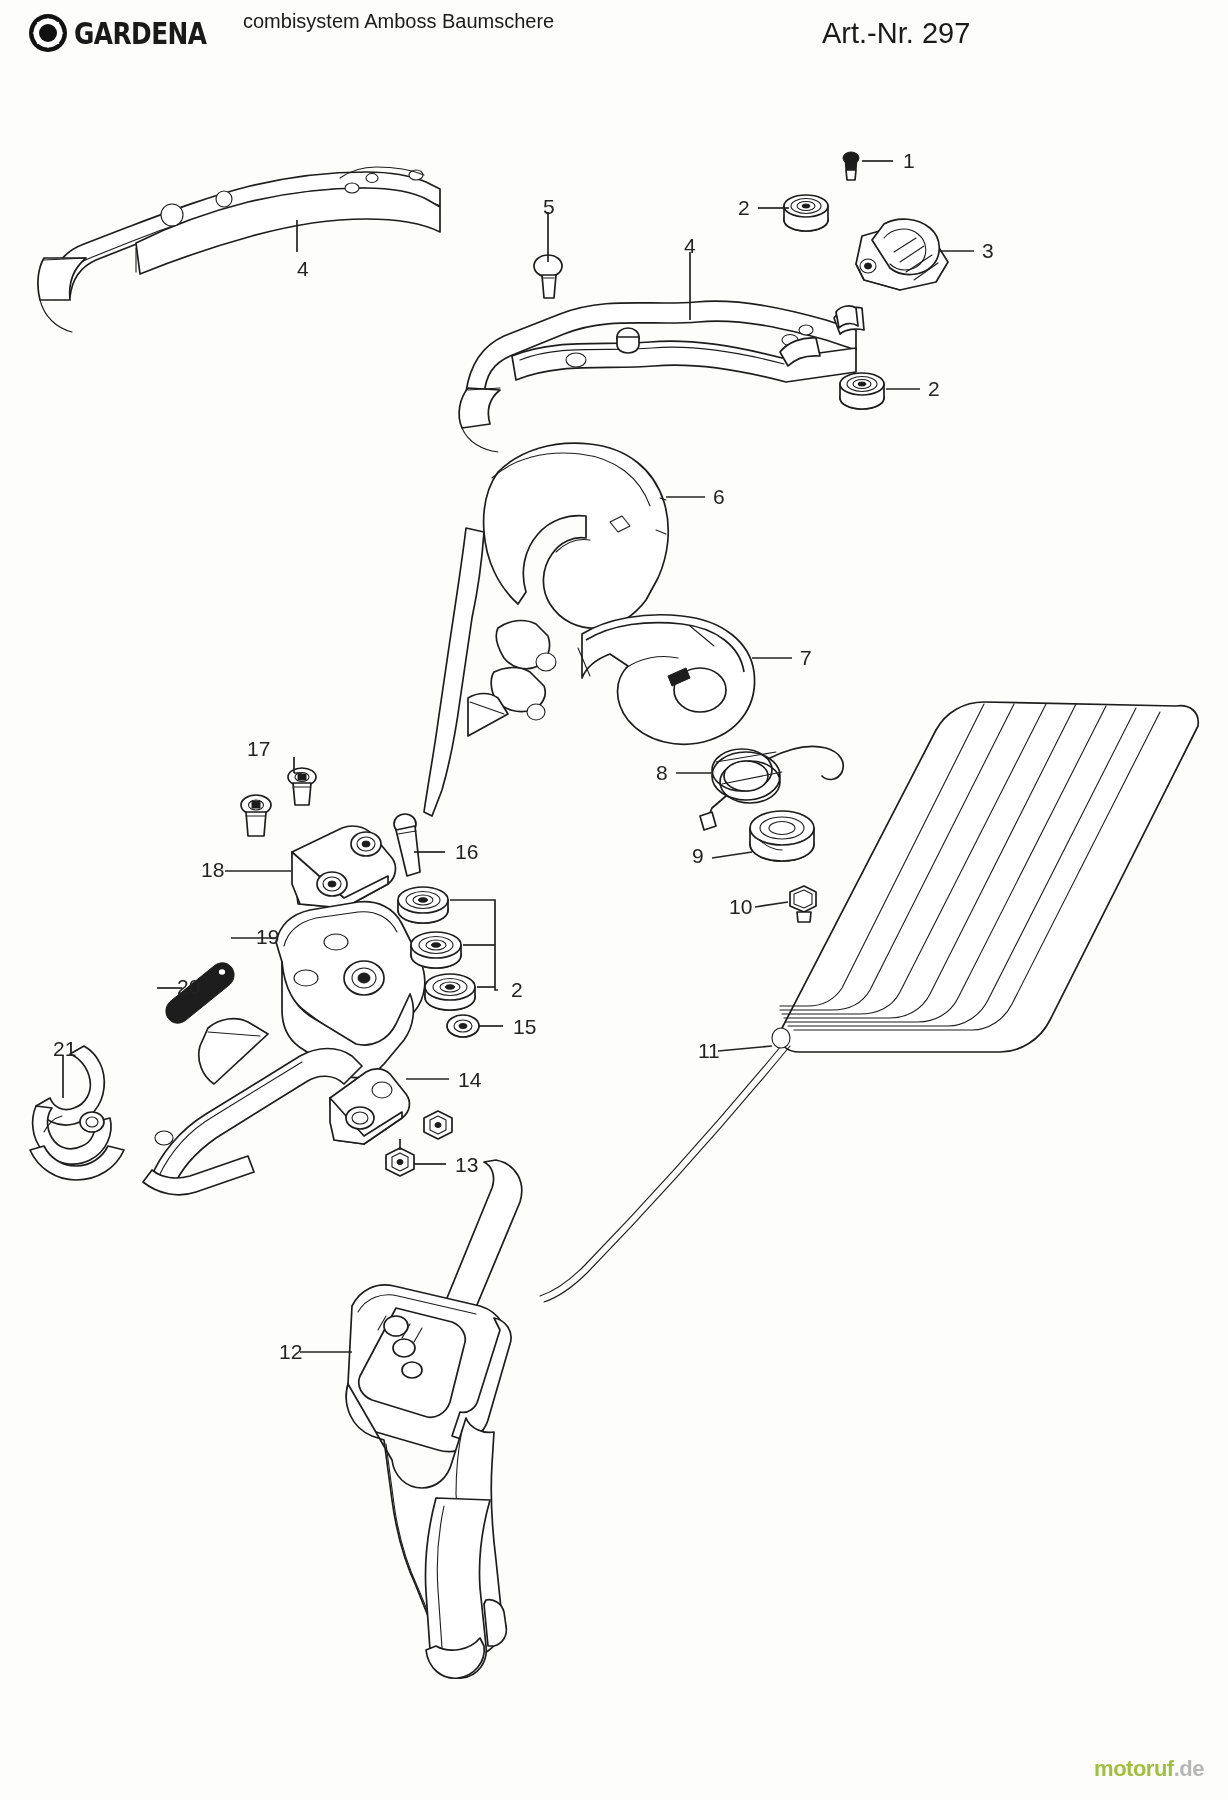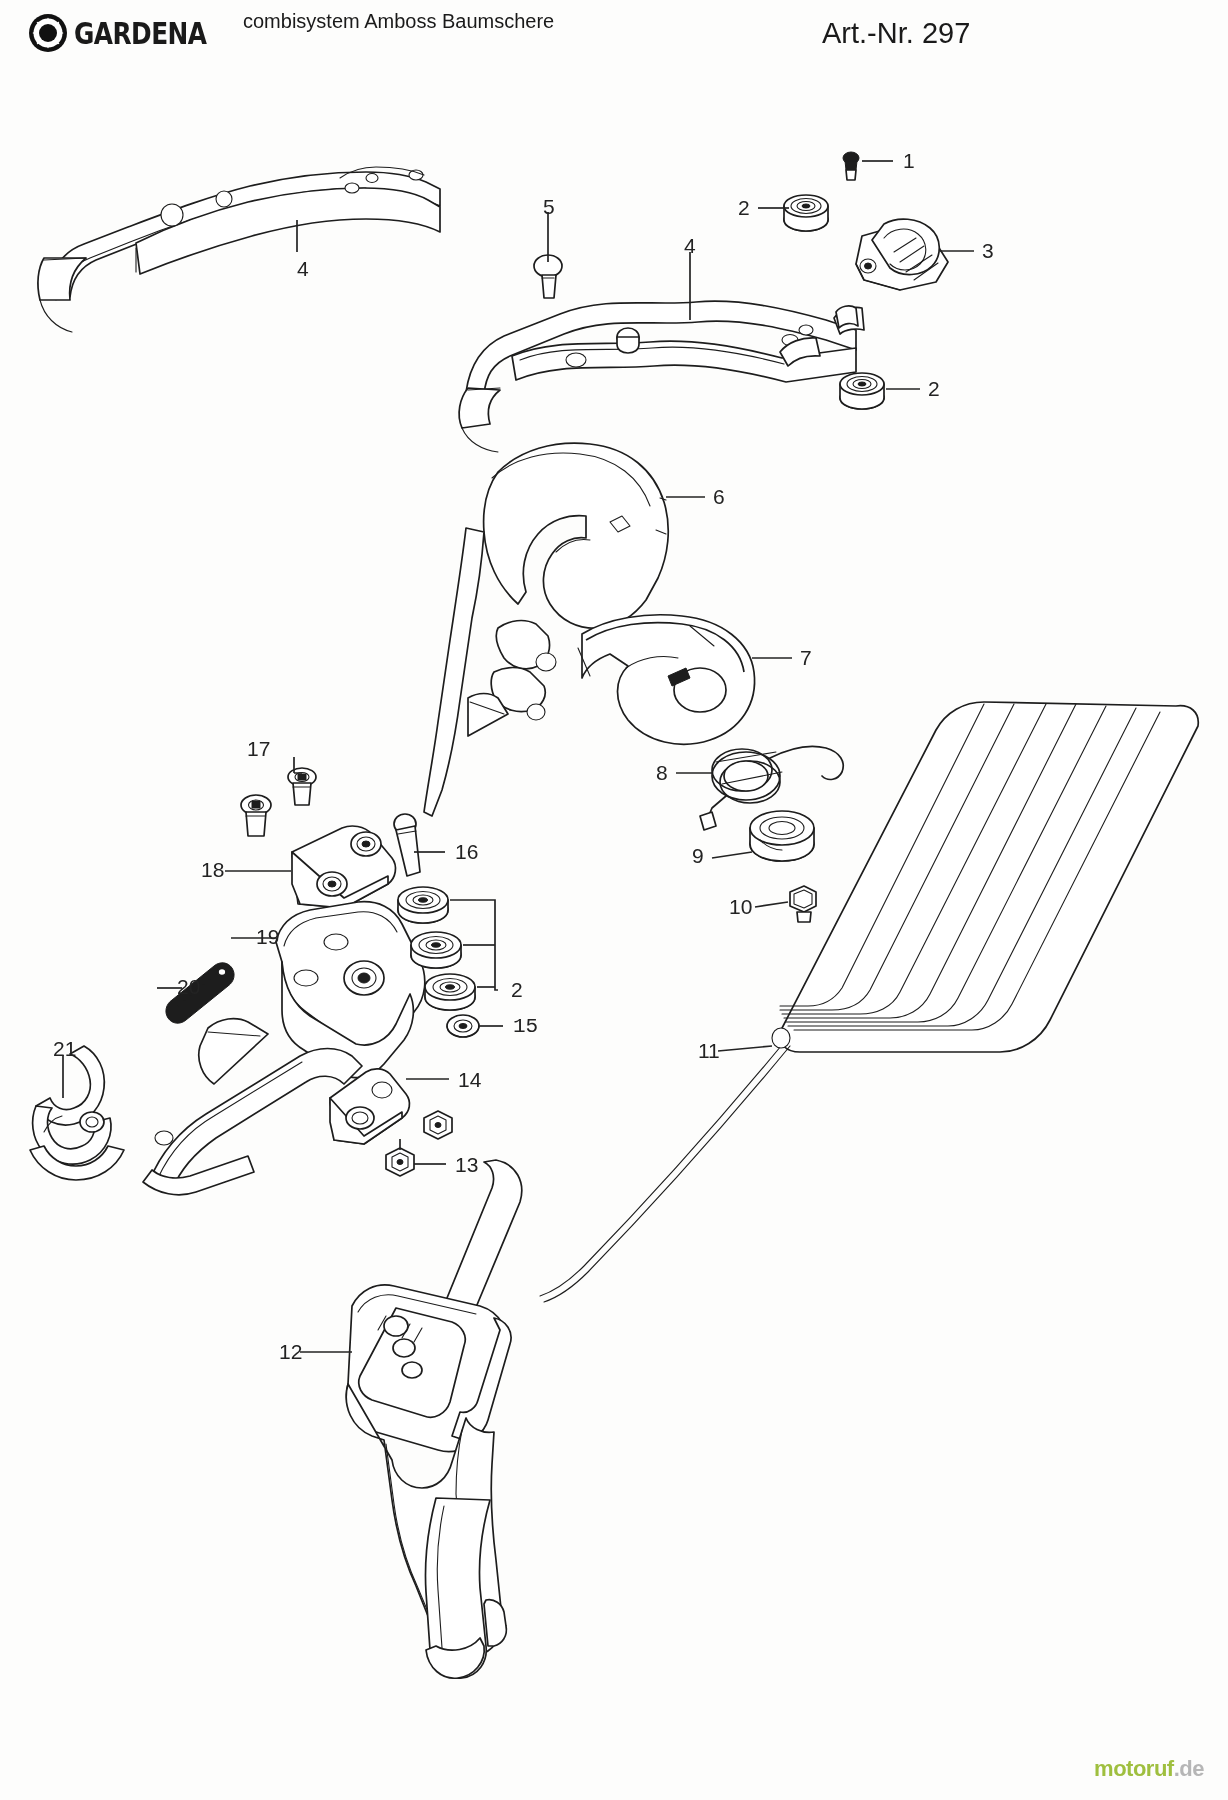--- a/index.html
+++ b/index.html
@@ -551,21 +551,21 @@
   <div class="callout" style="left:800px;  top:647px;">7</div>
   <div class="callout" style="left:656px;  top:762px;">8</div>
   <div class="callout" style="left:692px;  top:845px;">9</div>
   <div class="callout" style="left:729px;  top:896px;">10</div>
   <div class="callout" style="left:247px;  top:738px;">17</div>
   <div class="callout" style="left:201px;  top:859px;">18</div>
   <div class="callout" style="left:455px;  top:841px;">16</div>
   <div class="callout" style="left:224px;  top:926px;margin-left:32px;">19</div>
   <div class="callout" style="left:133px;  top:976px;margin-left:44px;">20</div>
   <div class="callout" style="left:511px;  top:979px;">2</div>
-  <div class="callout" style="left:513px;  top:1016px;font-family:Liberation Mono, monospace;">15</div>
+  <div class="callout" style="left:513px;  top:1016px;">15</div>
   <div class="callout" style="left:458px;  top:1069px;">14</div>
   <div class="callout" style="left:455px;  top:1154px;">13</div>
   <div class="callout" style="left:53px;   top:1038px;">21</div>
   <div class="callout" style="left:698px;  top:1040px;">11</div>
   <div class="callout" style="left:279px;  top:1341px;">12</div>
 
   <div id="watermark"><span>motoruf</span><span class="suffix">.de</span></div>
 
 </div>
 

